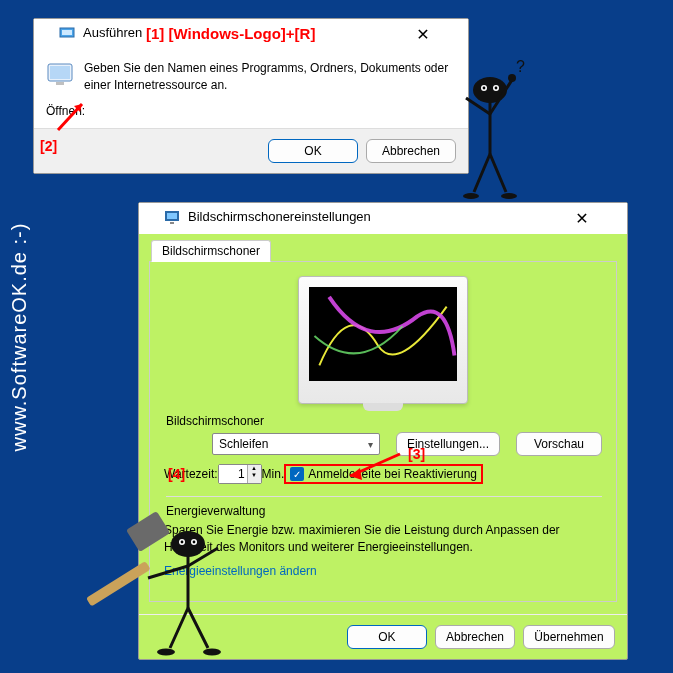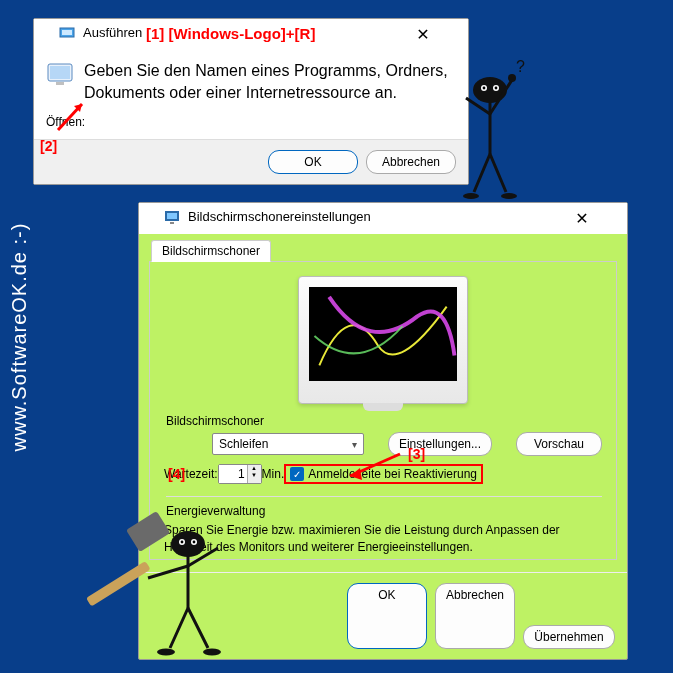--- a/index.html
+++ b/index.html
@@ -55,21 +55,21 @@
     .titlebar-close {
       width: 40px;
       text-align: center;
       font-size: 16px;
       cursor: pointer;
     }
     .run-body {
       display: flex;
       padding: 10px 12px 6px 12px;
       gap: 10px;
-      font-size: 16px;
+      font-size: 12px;
     }
     .run-icon {
       width: 28px; height: 28px;
       flex-shrink: 0;
     }
     .run-desc {
       flex: 1;
       line-height: 1.4;
     }
     .run-input-row {
@@ -94,21 +94,21 @@
       padding: 10px 12px;
       background: #f0f0f0;
       border-top: 1px solid #ddd;
     }
     .btn {
       min-width: 90px;
       padding: 4px 10px;
       font-size: 12px;
       background: #fdfdfd;
       border: 1px solid #aaa;
-      border-radius: 11px;
+      border-radius: 6px;
       cursor: pointer;
       text-align: center;
     }
     .btn.default {
       border: 1px solid #0067c0;
     }
     
     .annot {
       position: absolute;
       color: #ff0000;
@@ -187,21 +187,21 @@
       height: 8px;
       background: #ddd;
       border-radius: 0 0 6px 6px;
     }
     .fieldset-label {
       font-size: 12px;
       margin: 4px 0 4px 2px;
     }
     .ss-row1 {
       display: flex;
-      gap: 24px;
+      gap: 16px;
       align-items: center;
       margin-bottom: 8px;
       padding-left: 48px;
     }
     .combo {
       flex: 1;
       border: 1px solid #888;
       padding: 3px 6px;
       display: flex;
       justify-content: space-between;
@@ -430,21 +430,21 @@
         <div class="energy-desc">Sparen Sie Energie bzw. maximieren Sie die Leistung durch Anpassen der Helligkeit des Monitors und weiterer Energieeinstellungen.</div>
         <span class="link">Energieeinstellungen ändern</span>
       </div>
 
     </div>
   </div>
 
   <div class="ss-buttons">
     <div class="btn default" style="min-width:80px;">OK</div>
     <div class="btn" style="min-width:80px;">Abbrechen</div>
-    <div class="btn" style="min-width:92px;margin-top:42px;">Übernehmen</div>
+    <div class="btn" style="min-width:92px;">Übernehmen</div>
   </div>
 </div>
 
 <div class="figure" style="left:78px; top:488px;">
   <svg width="170" height="180" viewBox="0 0 170 180">
 
     <rect x="8" y="110" width="70" height="10" rx="3" fill="#caa25a" transform="rotate(-32 8 110)"></rect>
     <rect x="48" y="42" width="36" height="26" rx="3" fill="#6a6a6a" transform="rotate(-32 48 42)"></rect>
 
     <ellipse cx="110" cy="56" rx="17" ry="13" fill="#111"></ellipse>

